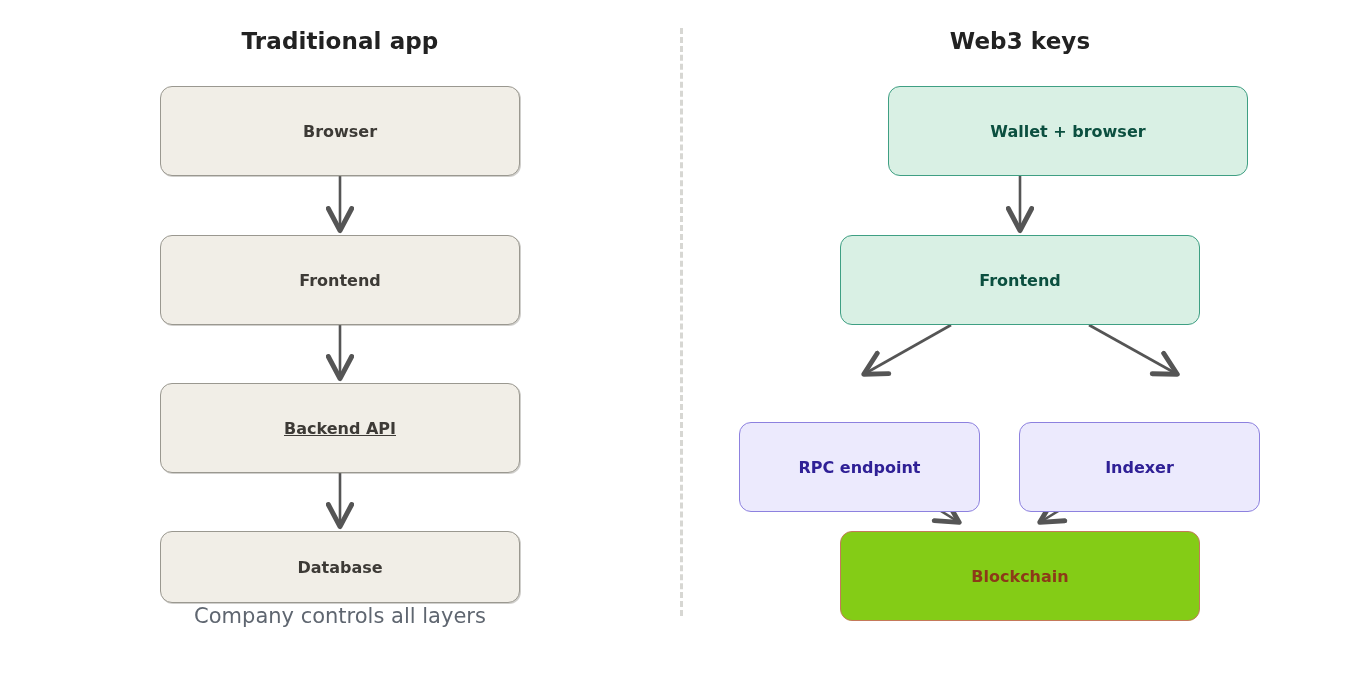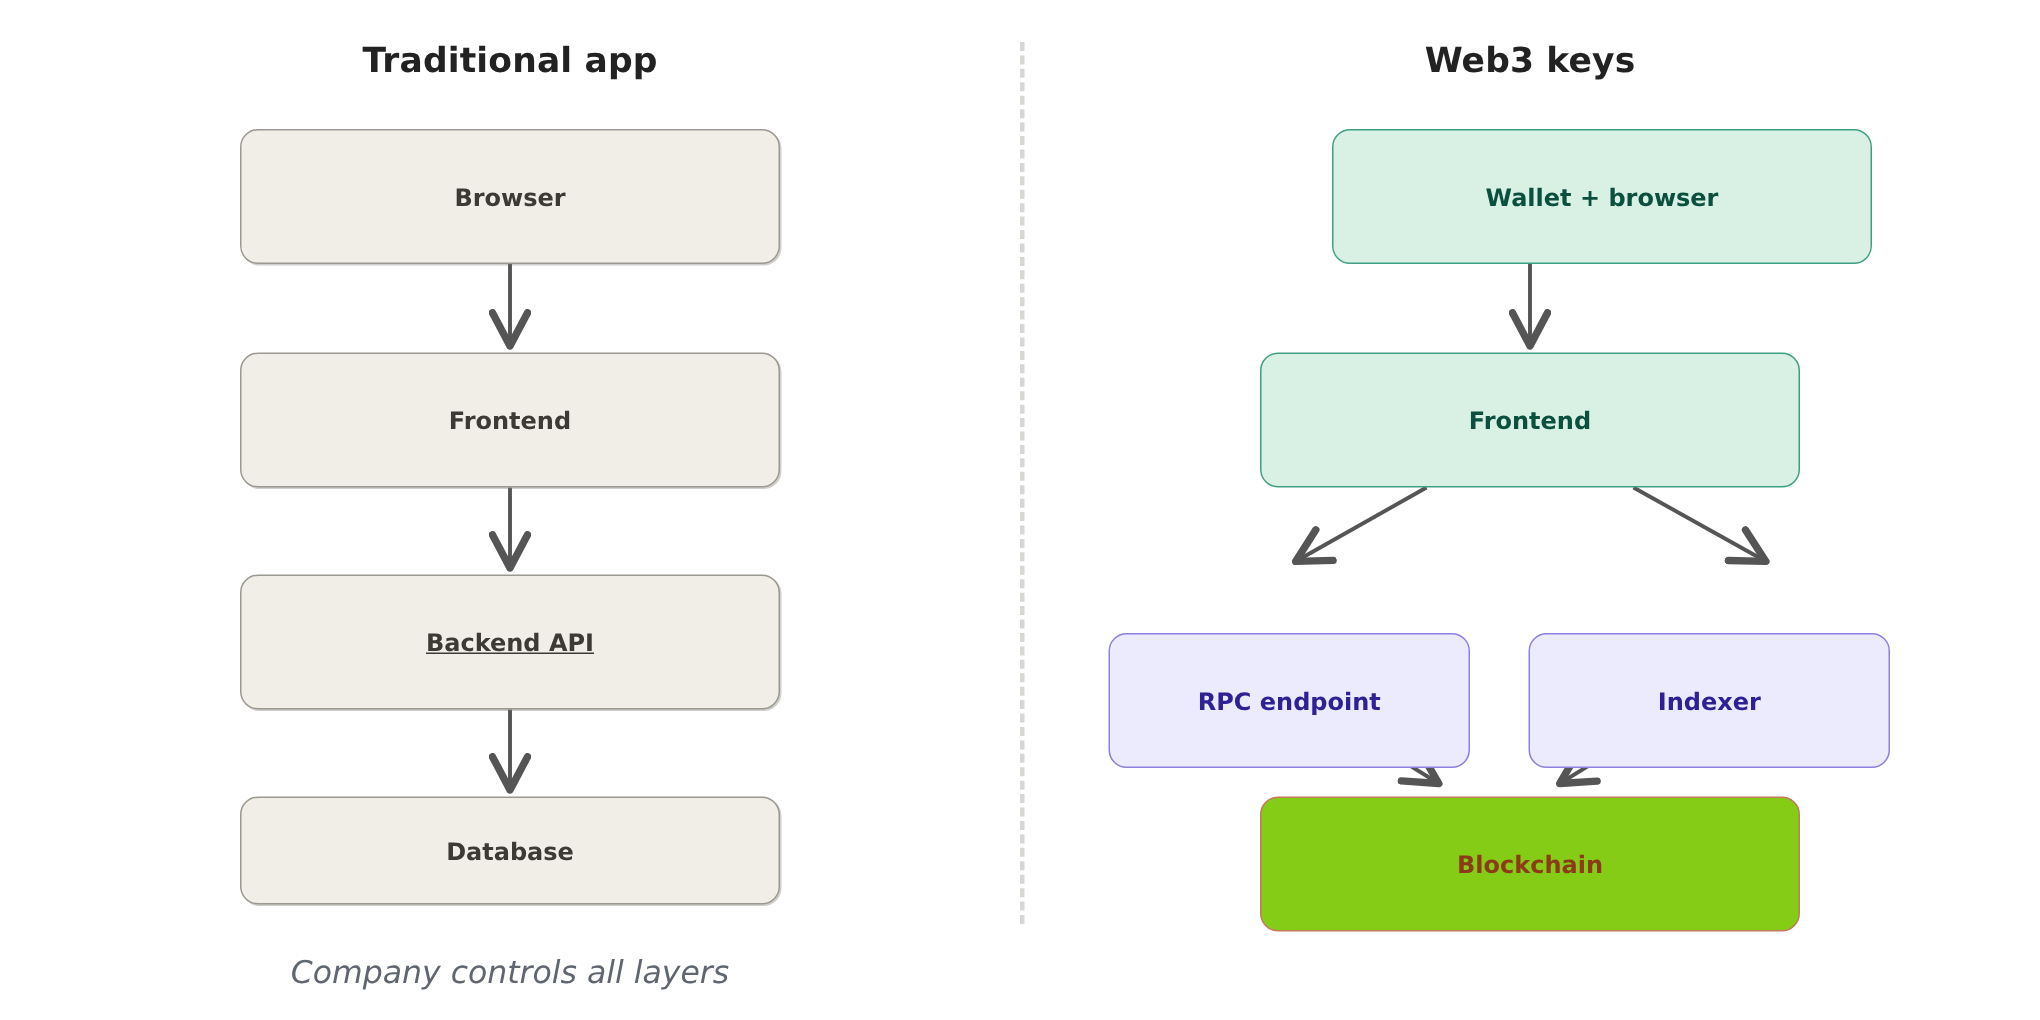--- a/index.html
+++ b/index.html
@@ -46,21 +46,21 @@
   #title-right { left: 840px; top: 28px; width: 360px; }
 
   
   .caption {
     position: absolute;
     text-align: center;
     font-size: 21px;
     color: #5f6670;
     white-space: nowrap;
   }
-  #caption-left  { left: 160px; top: 636px; width: 360px; font-style: italic; }
+  #caption-left  { left: 160px; top: 604px; width: 360px; }
   #caption-right { left: 840px; top: 636px; width: 360px; }
 
   
   .node {
     position: absolute;
     display: flex;
     align-items: center;
     justify-content: center;
     border-radius: 12px;
     border-style: solid;

